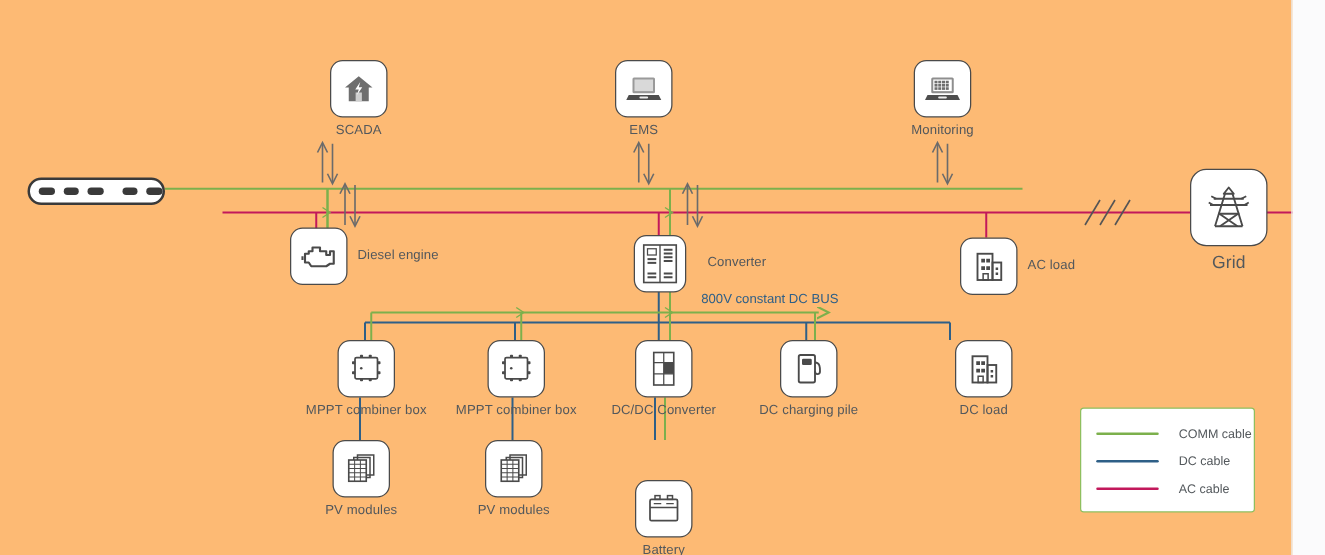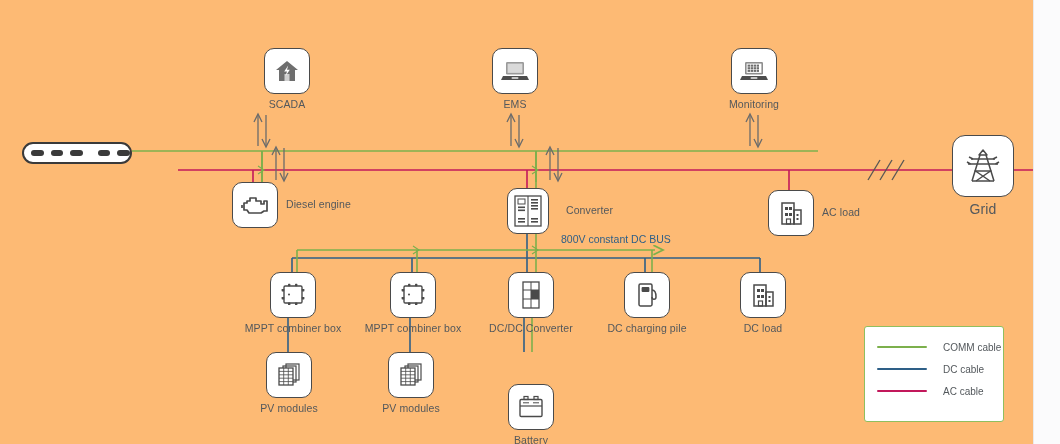--- a/index.html
+++ b/index.html
@@ -37,21 +37,21 @@
   #comm-pill{
     position:absolute;left:22px;top:142px;width:110px;height:22px;
     border:2.6px solid #3a3a3a;border-radius:11px;background:#fff;
     box-sizing:border-box;display:flex;align-items:center;
   }
   #comm-pill .dash{height:6px;width:16px;border-radius:3px;background:#3a3a3a;margin-left:7px;}
   #comm-pill .dash.gap{margin-left:15px;}
 
   
   #legend{
-    position:absolute;left:864px;top:326px;width:140px;height:96px;
+    position:absolute;left:864px;top:326px;width:140px;height:84px;
     border:1px solid #8fbf5f;border-radius:3px;background:#fff;box-sizing:border-box;
     padding-top:9px;
   }
   .legrow{display:flex;align-items:center;height:22px;}
   .legline{width:50px;height:2.2px;margin-left:12px;border-radius:1px;}
   .legtext{font-size:10px;color:#53585c;margin-left:16px;}
 
   .ico{display:block;}
 </style>
 </head>
@@ -333,21 +333,21 @@
     <div class="nbox">
       <svg class="ico" width="26" height="28" viewBox="0 0 26 28">
         <rect x="5" y="3" width="13" height="22" rx="1.4" fill="none" stroke="#4a4a4a" stroke-width="1.5"></rect>
         <rect x="7.6" y="6" width="7.8" height="5" rx="1" fill="#4a4a4a"></rect>
         <path d="M18 9 C22 9 22 13 22 16 C22 19 18 19 18 16" fill="none" stroke="#4a4a4a" stroke-width="1.5"></path>
       </svg>
     </div>
     <div class="nlabel below">DC charging pile</div>
   </div>
 
-  <div class="node" style="left:740px;top:272px;">
+  <div class="node" style="left:764px;top:272px;">
     <div class="nbox">
       <svg class="ico" width="28" height="28" viewBox="0 0 28 28">
         <rect x="5" y="4" width="12" height="21" fill="none" stroke="#4a4a4a" stroke-width="1.5"></rect>
         <rect x="17" y="11" width="7" height="14" fill="none" stroke="#4a4a4a" stroke-width="1.5"></rect>
         <g fill="#4a4a4a">
           <rect x="8" y="8" width="3" height="3"></rect>
             <rect x="12" y="8" width="3" height="3"></rect>
           <rect x="8" y="14" width="3" height="3"></rect>
             <rect x="12" y="14" width="3" height="3"></rect>
           <rect x="19.5" y="15" width="2" height="2"></rect>

